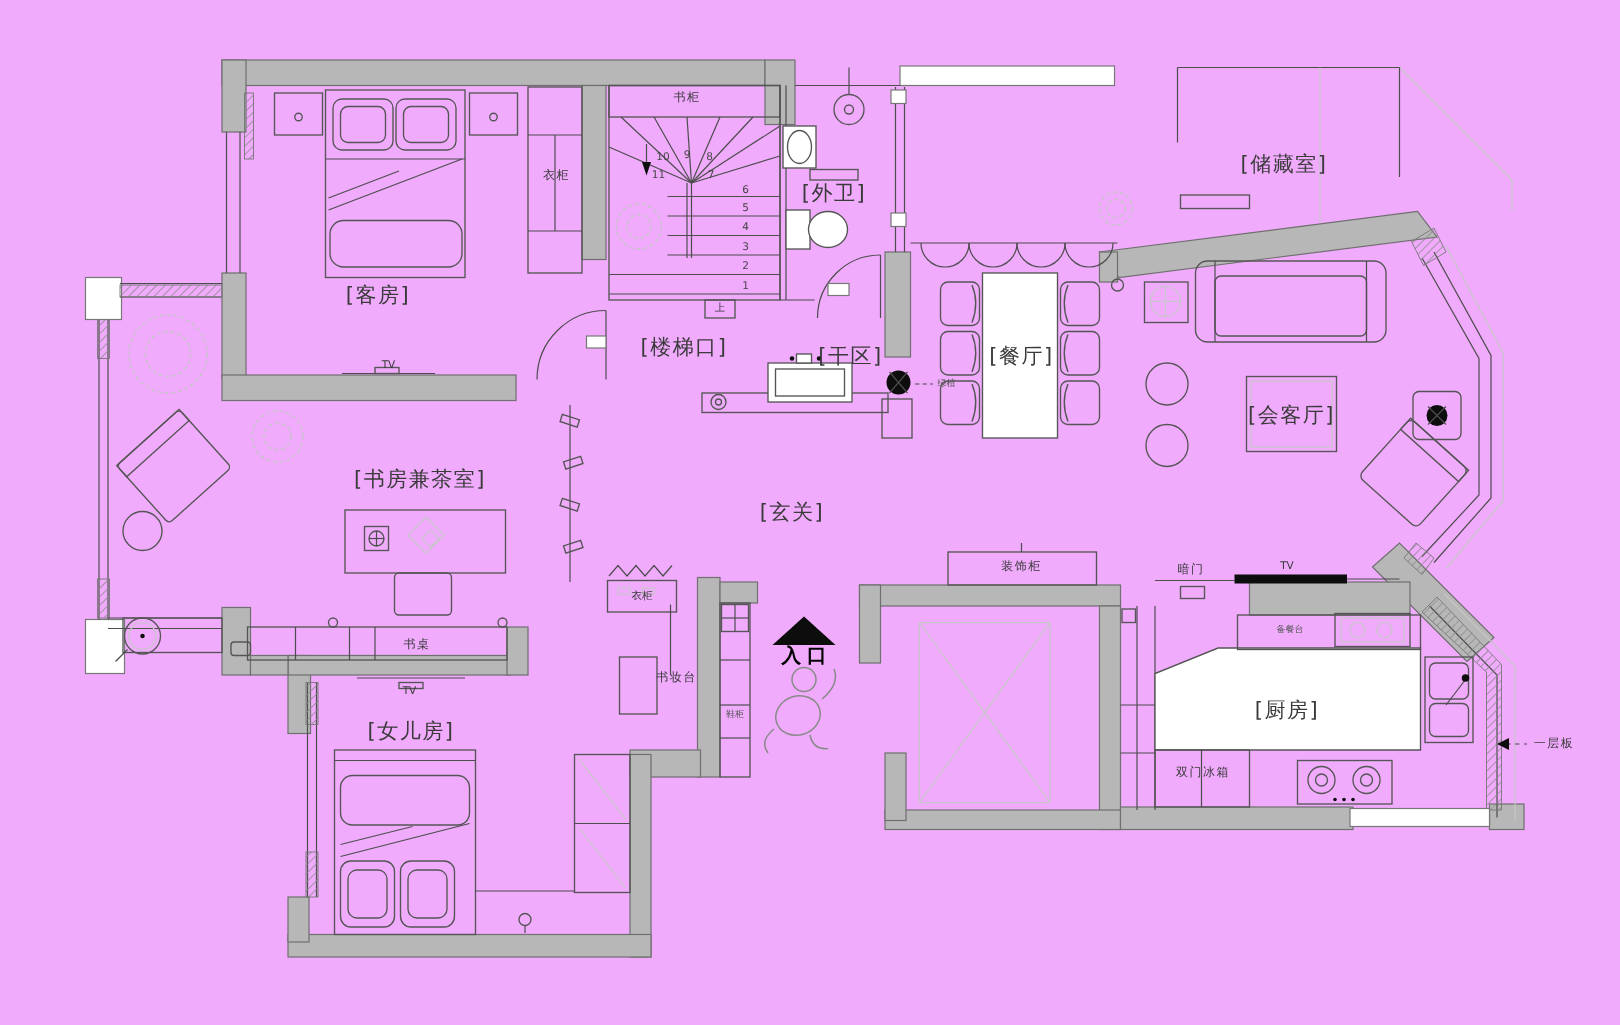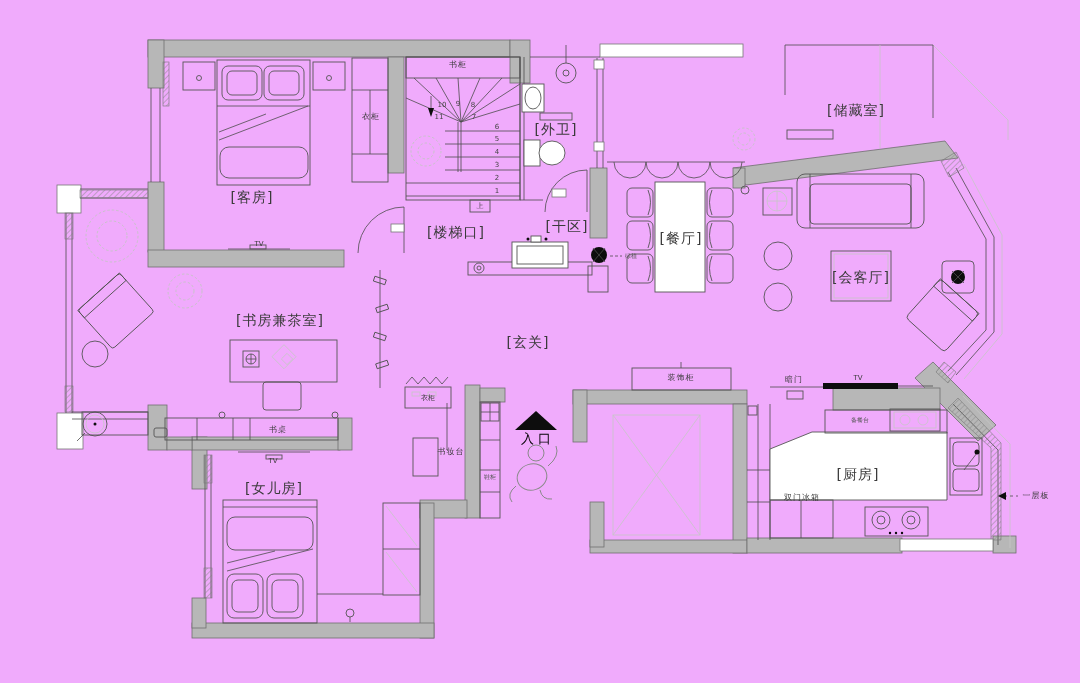--- a/index.html
+++ b/index.html
@@ -5,21 +5,21 @@
   html,body{margin:0;padding:0;background:#ffffff;}
   .plan{position:relative;width:1080px;height:683px;background:#f0abfc;overflow:hidden;
         font-family:"DejaVu Sans","Liberation Sans",sans-serif;}
   .plan svg{position:absolute;left:0;top:0;}
   .lbl{position:absolute;transform:translate(-50%,-50%);font-size:9px;color:#3a3a3a;
        white-space:nowrap;letter-spacing:1px;line-height:1;}
   .lbl.room{font-size:14px;}
   .lbl.small{font-size:8px;}
   .lbl.tiny{font-size:7px;letter-spacing:0;}
   .lbl.micro{font-size:6px;letter-spacing:0;color:#555;}
-  .lbl.entry{font-size:13px;font-weight:normal;letter-spacing:4px;color:#000;}
+  .lbl.entry{font-size:13px;font-weight:bold;letter-spacing:4px;color:#000;}
   .lbl.num{font-size:7px;letter-spacing:0;color:#444;}
 </style>
 </head>
 <body>
 
 <div class="plan">
 <svg width="1080" height="683" viewBox="0 0 1080 683">
   <defs>
     <pattern id="hatch" width="4" height="4" patternUnits="userSpaceOnUse" patternTransform="rotate(45)">
       <line x1="0" y1="0" x2="0" y2="4" stroke="#8a8a8a" stroke-width="1"></line>
@@ -461,36 +461,36 @@
     <line class="ln" x1="350" y1="617" x2="350" y2="622"></line>
   </g>
 </svg>
 
   <div class="lbl small" style="left:458px;top:65px">书柜</div>
   <div class="lbl small" style="left:371px;top:117px">衣柜</div>
   <div class="lbl room" style="left:252px;top:197px">[客房]</div>
   <div class="lbl room" style="left:556px;top:129px">[外卫]</div>
   <div class="lbl room" style="left:856px;top:110px">[储藏室]</div>
   <div class="lbl room" style="left:456px;top:232px">[楼梯口]</div>
-  <div class="lbl room" style="left:567px;top:226px">[干区]</div>
+  <div class="lbl room" style="left:567px;top:238px">[干区]</div>
   <div class="lbl room" style="left:681px;top:238px">[餐厅]</div>
   <div class="lbl room" style="left:861px;top:277px">[会客厅]</div>
   <div class="lbl room" style="left:528px;top:342px">[玄关]</div>
   <div class="lbl room" style="left:280px;top:320px">[书房兼茶室]</div>
   <div class="lbl small" style="left:278px;top:430px">书桌</div>
   <div class="lbl room" style="left:274px;top:488px">[女儿房]</div>
   <div class="lbl room" style="left:858px;top:474px">[厨房]</div>
   <div class="lbl tiny" style="left:428px;top:398px">衣柜</div>
   <div class="lbl small" style="left:451px;top:452px">书妆台</div>
   <div class="lbl micro" style="left:490px;top:477px">鞋柜</div>
   <div class="lbl entry" style="left:538px;top:438px">入口</div>
   <div class="lbl small" style="left:681px;top:378px">装饰柜</div>
   <div class="lbl small" style="left:794px;top:380px">暗门</div>
   <div class="lbl micro" style="left:860px;top:420px">备餐台</div>
-  <div class="lbl small" style="left:802px;top:498px">双门冰箱</div>
+  <div class="lbl small" style="left:802px;top:515px">双门冰箱</div>
   <div class="lbl small" style="left:1036px;top:496px">一层板</div>
   <div class="lbl tiny" style="left:480px;top:206px">上</div>
   <div class="lbl tiny" style="left:259px;top:244px">TV</div>
   <div class="lbl tiny" style="left:273px;top:461px">TV</div>
   <div class="lbl tiny" style="left:858px;top:378px">TV</div>
   <div class="lbl micro" style="left:631px;top:256px">绿植</div>
 
   <div class="lbl num" style="left:497px;top:191px">1</div>
   <div class="lbl num" style="left:497px;top:178px">2</div>
   <div class="lbl num" style="left:497px;top:165px">3</div>

